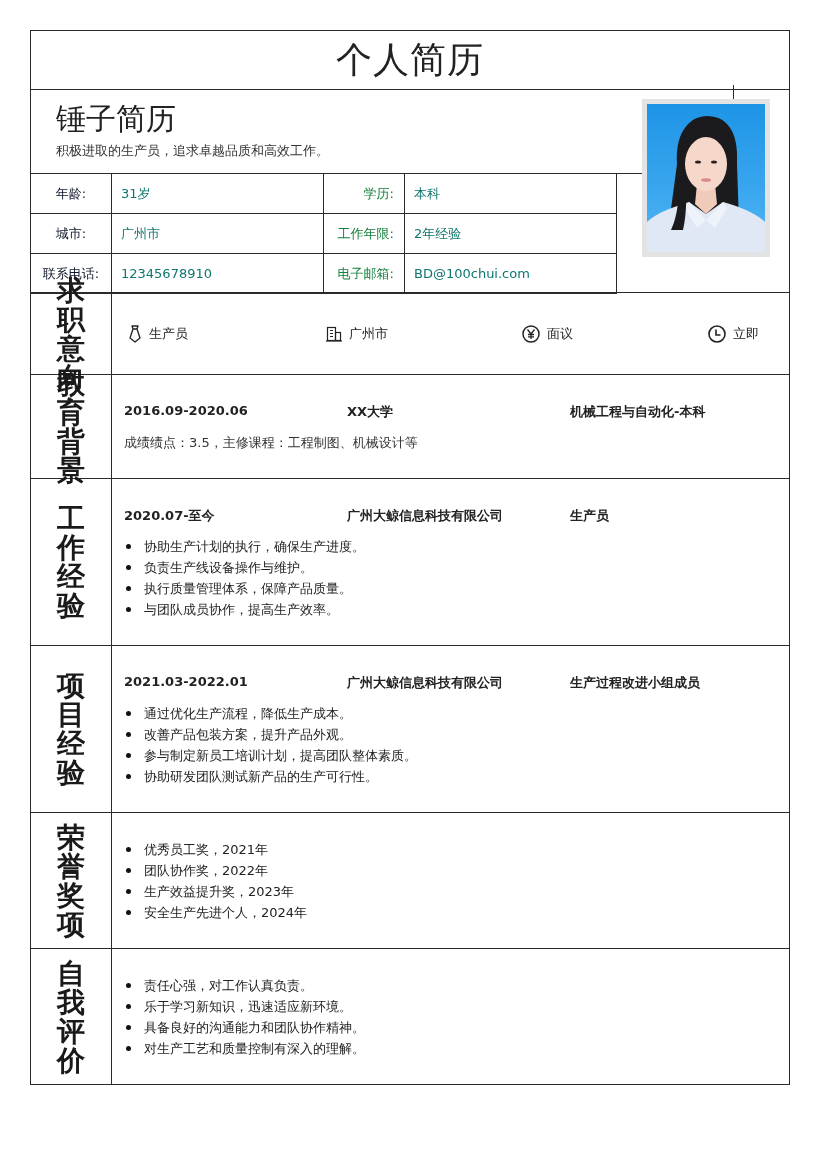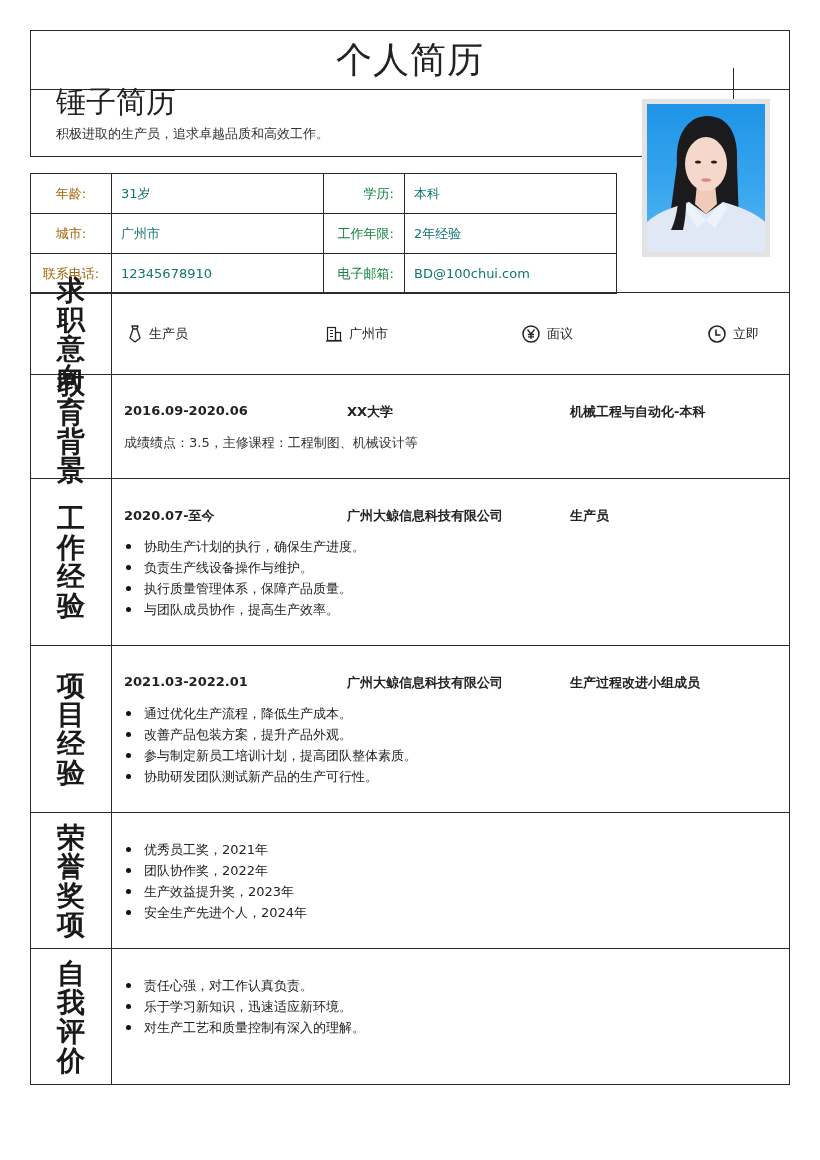--- a/index.html
+++ b/index.html
@@ -3,35 +3,35 @@
 <meta charset="utf-8">
 <style>
   * { box-sizing: border-box; margin: 0; padding: 0; }
   html, body { width: 820px; height: 1160px; background: #ffffff; }
   body { font-family: "DejaVu Sans", "Liberation Sans", sans-serif; color: #222; position: relative; }
 
   .title { position: absolute; left: 30px; top: 30px; width: 760px; height: 60px;
            border: 1px solid #2a2a2a; display: flex; align-items: center; justify-content: center;
            font-size: 36px; color: #222; letter-spacing: 1px; }
 
-  .header-box { position: absolute; left: 30px; top: 68px; width: 704px; height: 89px;
+  .header-box { position: absolute; left: 30px; top: 85px; width: 704px; height: 89px;
                 border-left: 1px solid #2a2a2a; border-right: 1px solid #2a2a2a; border-bottom: 1px solid #2a2a2a; }
   .header-name { position: absolute; left: 25px; top: 14px; font-size: 30px; color: #222; }
   .header-slogan { position: absolute; left: 25px; top: 57px; font-size: 13px; color: #333; }
 
   .photo-cell { position: absolute; left: 619px; top: 85px; width: 171px; height: 208px;
                 border-right: 1px solid #2a2a2a; }
   .photo-frame { position: absolute; left: 23px; top: 14px; width: 128px; height: 158px;
                  background: #e3e3e3; padding: 5px; }
   .photo { width: 118px; height: 148px; position: relative; overflow: hidden;
            background: linear-gradient(180deg, #1e94e6 0%, #3aa7ef 60%, #5bb8f2 100%); }
 
   .info-table { position: absolute; left: 30px; top: 173px; width: 587px; border-collapse: collapse; font-size: 13px; }
   .info-table td { border: 1px solid #2a2a2a; height: 40px; padding: 0; vertical-align: middle; }
-  .info-table td.k { text-align: center; color: #a16207; }
+  .info-table td.k { text-align: center; color: #0f172a; }
   .info-table td.k2 { text-align: right; padding-right: 10px; color: #15803d; }
   .info-table td.v { padding-left: 9px; color: #0f766e; }
 
   .section { position: absolute; left: 30px; width: 760px; border: 1px solid #2a2a2a; border-top: none; }
   .sec-label { position: absolute; left: 0; top: 0; bottom: 0; width: 81px; border-right: 1px solid #2a2a2a;
                display: flex; align-items: center; justify-content: center; }
   .sec-label span { font-size: 28px; font-weight: bold; line-height: 29px; text-align: center; width: 42px; color: #1a1a1a; }
   .sec-body { position: absolute; left: 93px; right: 12px; top: 0; bottom: 0; }
   .intent-item { position: absolute; top: 50%; transform: translateY(-50%); display: flex; align-items: center; font-size: 13px; color: #222; }
   .intent-item svg { margin-right: 7px; }
@@ -203,16 +203,17 @@
 </div>
 
 <div class="section" style="top:949px;height:136px;">
   <div class="sec-label">
     <span><span>自我</span><br><span>评价</span></span>
   </div>
   <div class="sec-body">
     <ul class="bullets" style="left:0;top:26px;">
       <li>责任心强，对工作认真负责。</li>
       <li>乐于学习新知识，迅速适应新环境。</li>
+      <li>具备良好的沟通能力和团队协作精神。</li>
       <li>对生产工艺和质量控制有深入的理解。</li>
     </ul>
   </div>
 </div>
 
 </body></html>

